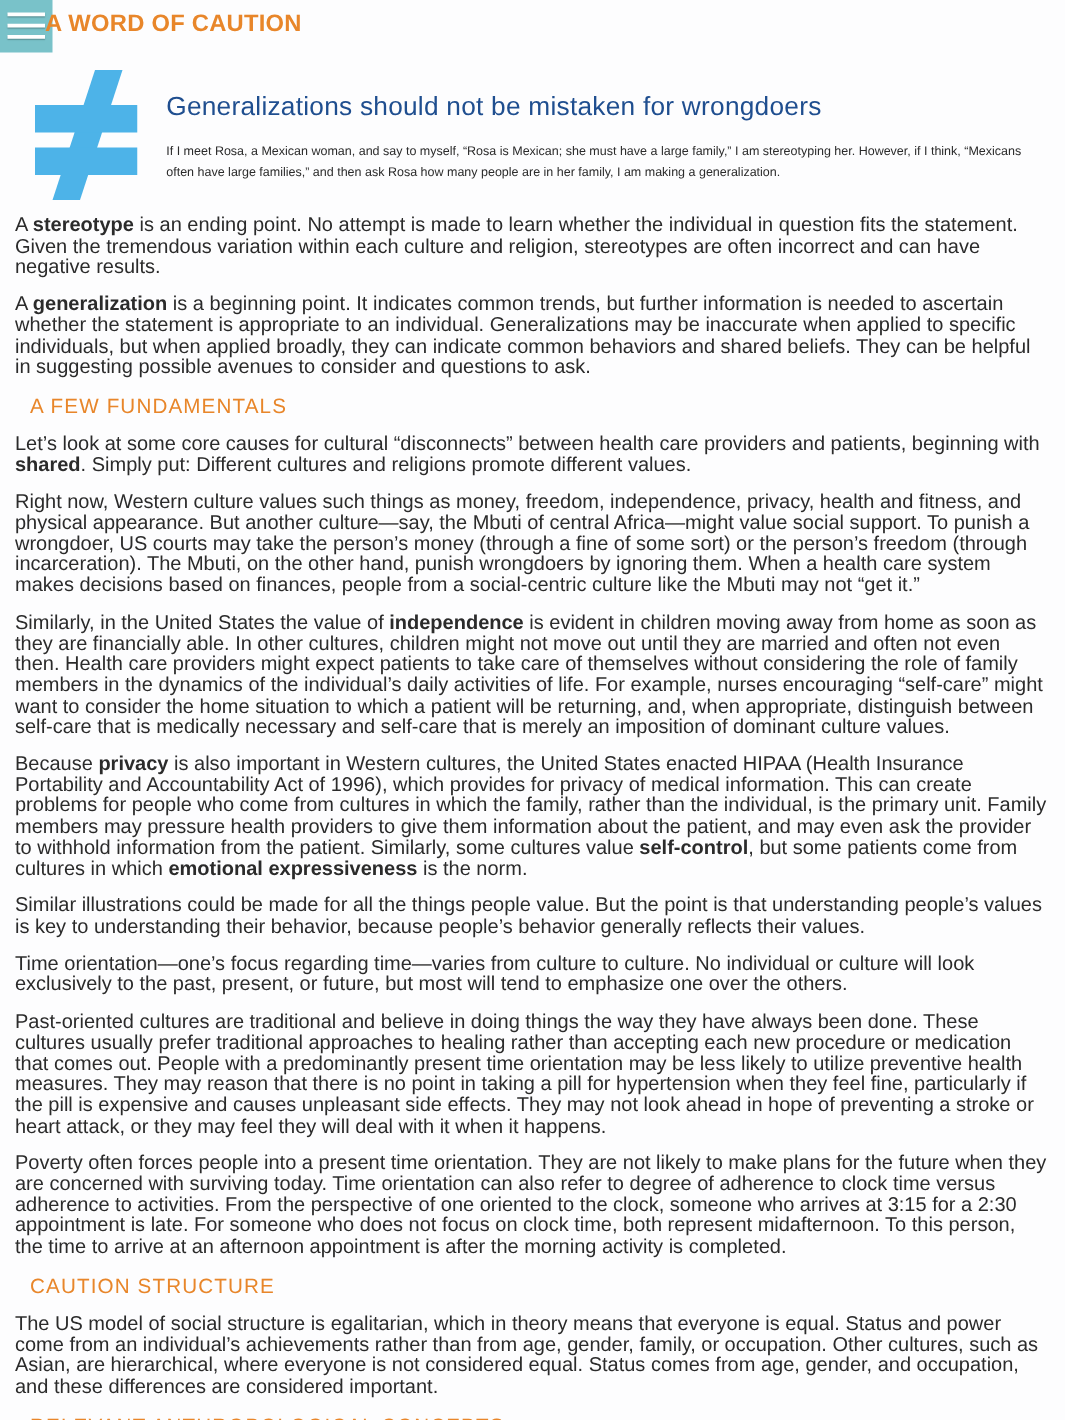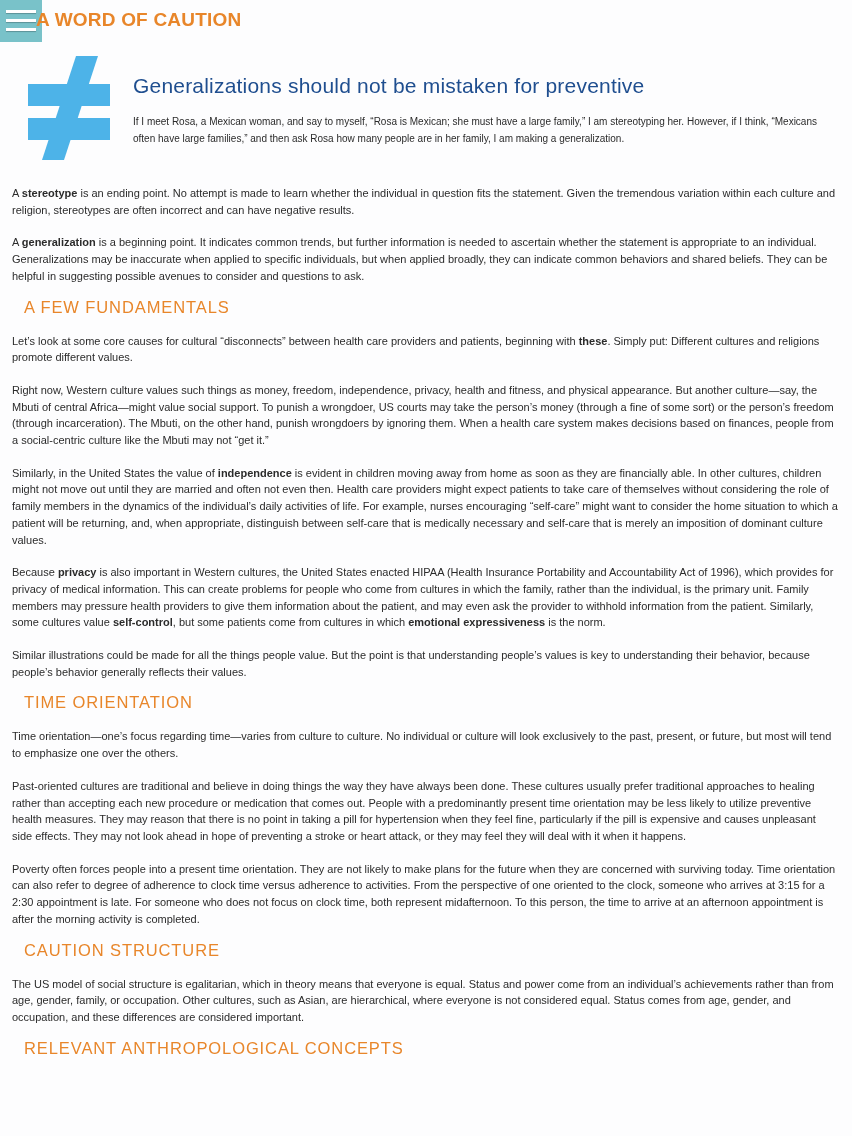--- a/index.html
+++ b/index.html
@@ -29,21 +29,21 @@
   .intro { position: relative; height: 117px; }
   .neq-icon { position: absolute; left: 16px; top: 4px; width: 82px; height: 104px; }
   .intro-title {
     position: absolute; left: 121px; top: 22px;
     font-size: 21px; color: #1f4e8f; letter-spacing: 0.2px;
   }
   .intro-text {
     position: absolute; left: 121px; top: 62px; width: 705px;
     font-size: 10px; line-height: 16.7px;
   }
-  p { margin: 16px 0 13px 0; font-size: 11px; line-height: 16.7px; }
+  p { margin: 4px 0 13px 0; font-size: 16px; line-height: 16.7px; }
   p b { font-weight: bold; }
   h2 {
     margin: 0 0 13px 12px; font-weight: normal; color: #e8862a;
     font-size: 16.5px; letter-spacing: 0.9px;
   }
 </style>
 </head>
 <body>
 
 <div class="menu-btn">
@@ -53,33 +53,32 @@
 </div>
 <div class="page-title">A WORD OF CAUTION</div>
 
 <div class="content">
   <div class="intro">
     <svg class="neq-icon" viewBox="0 0 82 104">
       <polygon points="48,0 70,0 36,104 14,104" fill="#4db3e8"></polygon>
       <rect x="0" y="28" width="82" height="22" fill="#4db3e8"></rect>
       <rect x="0" y="62" width="82" height="22" fill="#4db3e8"></rect>
     </svg>
-    <div class="intro-title">Generalizations should not be mistaken for preventive</div>
+    <div class="intro-title">Generalizations should not be mistaken for wrongdoers</div>
     <div class="intro-text">If I meet Rosa, a Mexican woman, and say to myself, “Rosa is Mexican; she must have a large family,” I am stereotyping her. However, if I think, “Mexicans often have large families,” and then ask Rosa how many people are in her family, I am making a generalization.</div>
   </div>
   <div id="blocks">
       <p>A <b>stereotype</b> is an ending point. No attempt is made to learn whether the individual in question fits the statement. Given the tremendous variation within each culture and religion, stereotypes are often incorrect and can have negative results.</p>
       <p>A <b>generalization</b> is a beginning point. It indicates common trends, but further information is needed to ascertain whether the statement is appropriate to an individual. Generalizations may be inaccurate when applied to specific individuals, but when applied broadly, they can indicate common behaviors and shared beliefs. They can be helpful in suggesting possible avenues to consider and questions to ask.</p>
       <h2>A FEW FUNDAMENTALS</h2>
-      <p>Let’s look at some core causes for cultural “disconnects” between health care providers and patients, beginning with <b>these</b>. Simply put: Different cultures and religions promote different values.</p>
+      <p>Let’s look at some core causes for cultural “disconnects” between health care providers and patients, beginning with <b>shared</b>. Simply put: Different cultures and religions promote different values.</p>
       <p>Right now, Western culture values such things as money, freedom, independence, privacy, health and fitness, and physical appearance. But another culture—say, the Mbuti of central Africa—might value social support. To punish a wrongdoer, US courts may take the person’s money (through a fine of some sort) or the person’s freedom (through incarceration). The Mbuti, on the other hand, punish wrongdoers by ignoring them. When a health care system makes decisions based on finances, people from a social-centric culture like the Mbuti may not “get it.”</p>
       <p>Similarly, in the United States the value of <b>independence</b> is evident in children moving away from home as soon as they are financially able. In other cultures, children might not move out until they are married and often not even then. Health care providers might expect patients to take care of themselves without considering the role of family members in the dynamics of the individual’s daily activities of life. For example, nurses encouraging “self-care” might want to consider the home situation to which a patient will be returning, and, when appropriate, distinguish between self-care that is medically necessary and self-care that is merely an imposition of dominant culture values.</p>
       <p>Because <b>privacy</b> is also important in Western cultures, the United States enacted HIPAA (Health Insurance Portability and Accountability Act of 1996), which provides for privacy of medical information. This can create problems for people who come from cultures in which the family, rather than the individual, is the primary unit. Family members may pressure health providers to give them information about the patient, and may even ask the provider to withhold information from the patient. Similarly, some cultures value <b>self-control</b>, but some patients come from cultures in which <b>emotional expressiveness</b> is the norm.</p>
       <p>Similar illustrations could be made for all the things people value. But the point is that understanding people’s values is key to understanding their behavior, because people’s behavior generally reflects their values.</p>
-      <h2>TIME ORIENTATION</h2>
       <p>Time orientation—one’s focus regarding time—varies from culture to culture. No individual or culture will look exclusively to the past, present, or future, but most will tend to emphasize one over the others.</p>
       <p>Past-oriented cultures are traditional and believe in doing things the way they have always been done. These cultures usually prefer traditional approaches to healing rather than accepting each new procedure or medication that comes out. People with a predominantly present time orientation may be less likely to utilize preventive health measures. They may reason that there is no point in taking a pill for hypertension when they feel fine, particularly if the pill is expensive and causes unpleasant side effects. They may not look ahead in hope of preventing a stroke or heart attack, or they may feel they will deal with it when it happens.</p>
       <p>Poverty often forces people into a present time orientation. They are not likely to make plans for the future when they are concerned with surviving today. Time orientation can also refer to degree of adherence to clock time versus adherence to activities. From the perspective of one oriented to the clock, someone who arrives at 3:15 for a 2:30 appointment is late. For someone who does not focus on clock time, both represent midafternoon. To this person, the time to arrive at an afternoon appointment is after the morning activity is completed.</p>
       <h2>CAUTION STRUCTURE</h2>
       <p>The US model of social structure is egalitarian, which in theory means that everyone is equal. Status and power come from an individual’s achievements rather than from age, gender, family, or occupation. Other cultures, such as Asian, are hierarchical, where everyone is not considered equal. Status comes from age, gender, and occupation, and these differences are considered important.</p>
       <h2>RELEVANT ANTHROPOLOGICAL CONCEPTS</h2>
     </div>
 </div>
 
 </body></html>

